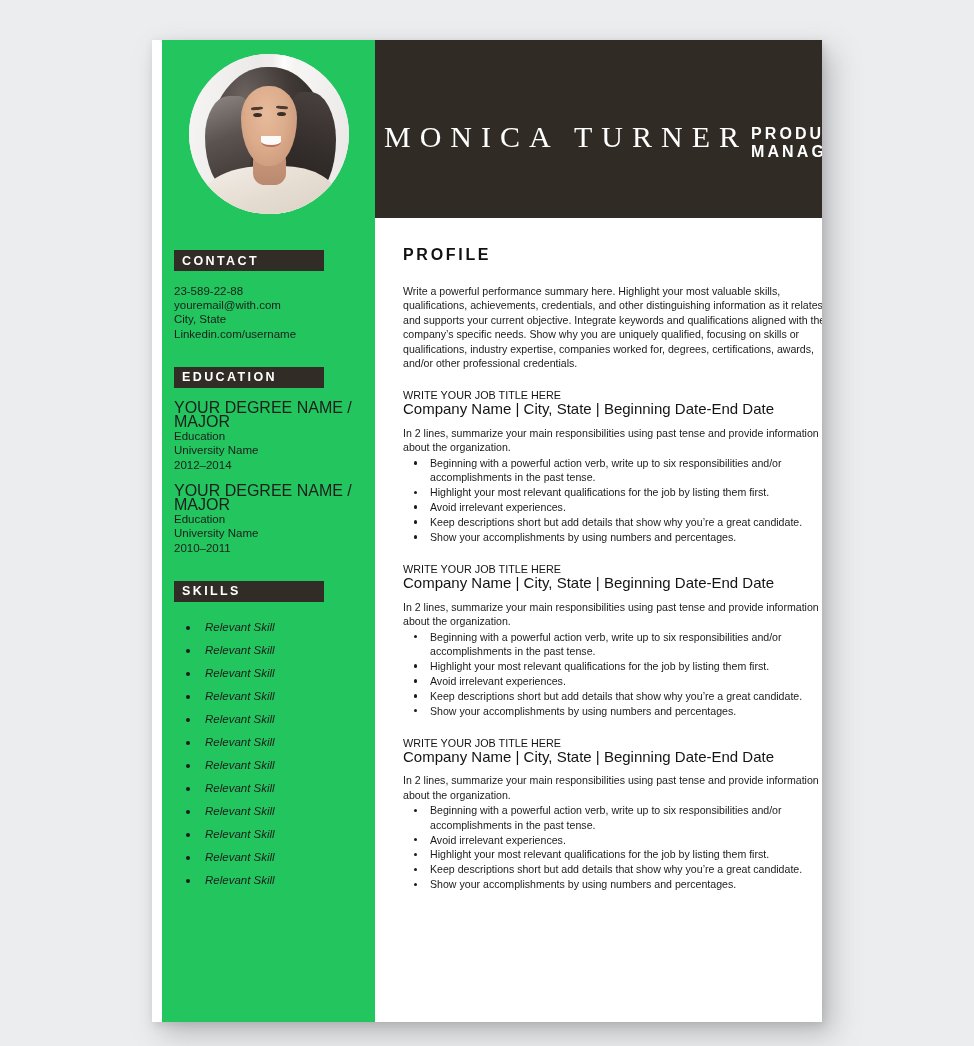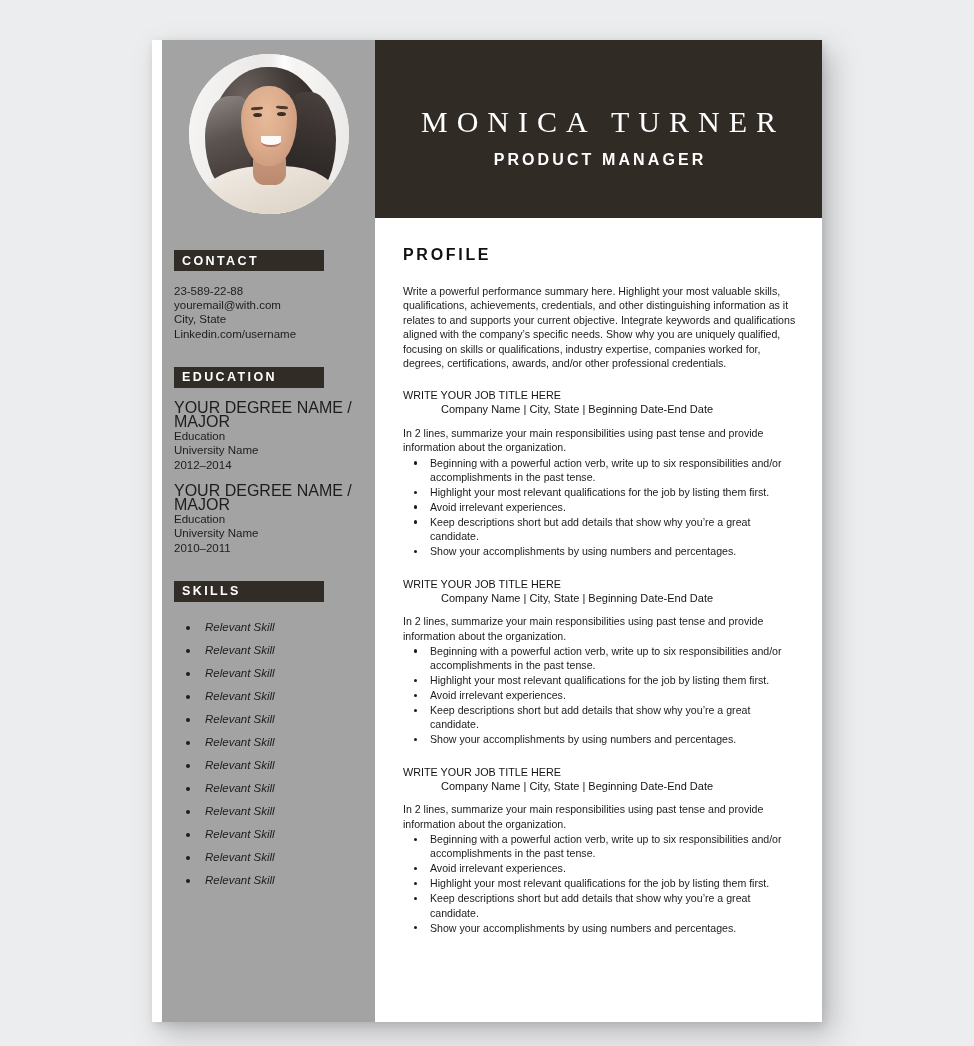--- a/index.html
+++ b/index.html
@@ -33,21 +33,21 @@
   .left-col {
     width: 223px;
     flex: 0 0 223px;
     background: #ffffff;
     padding-left: 10px;
     box-sizing: border-box;
   }
   .left-inner {
     width: 213px;
     height: 100%;
-    background: #a3a3a3;
+    background: #22c55e;
     box-sizing: border-box;
     padding: 0 0 16px 0;
   }
 
   
   .photo-wrap {
     padding-top: 14px;
     display: flex;
     justify-content: center;
   }
@@ -224,21 +224,21 @@
   
   .right-col {
     flex: 1;
     background: #ffffff;
     position: relative;
   }
   .name-band {
     height: 178px;
     background: #302c25;
     display: flex;
-    flex-direction: column;
+    flex-direction: row;
     align-items: center;
     justify-content: center;
     padding-top: 16px;
     box-sizing: border-box;
   }
   .name-text {
     font-family: "Liberation Serif", serif;
     color: #ffffff;
     font-size: 30px;
     letter-spacing: 9px;
@@ -273,24 +273,23 @@
 
   .exp-heading { margin-top: 30px; }
 
   .job { margin-top: 18px; }
   .job-title {
     font-size: 10.8px;
     color: #141414;
     line-height: 14px;
   }
   .job-meta {
-    font-size: 11px;
+    font-size: 15px;
     color: #141414;
     line-height: 14.5px;
-    margin-left: 38px;
   }
   .job-summary {
     margin-top: 9px;
     font-size: 10.6px;
     line-height: 14.4px;
     color: #1b1b1b;
   }
   ul.job-bullets {
     list-style: none;
     margin: 1px 0 0 0;

